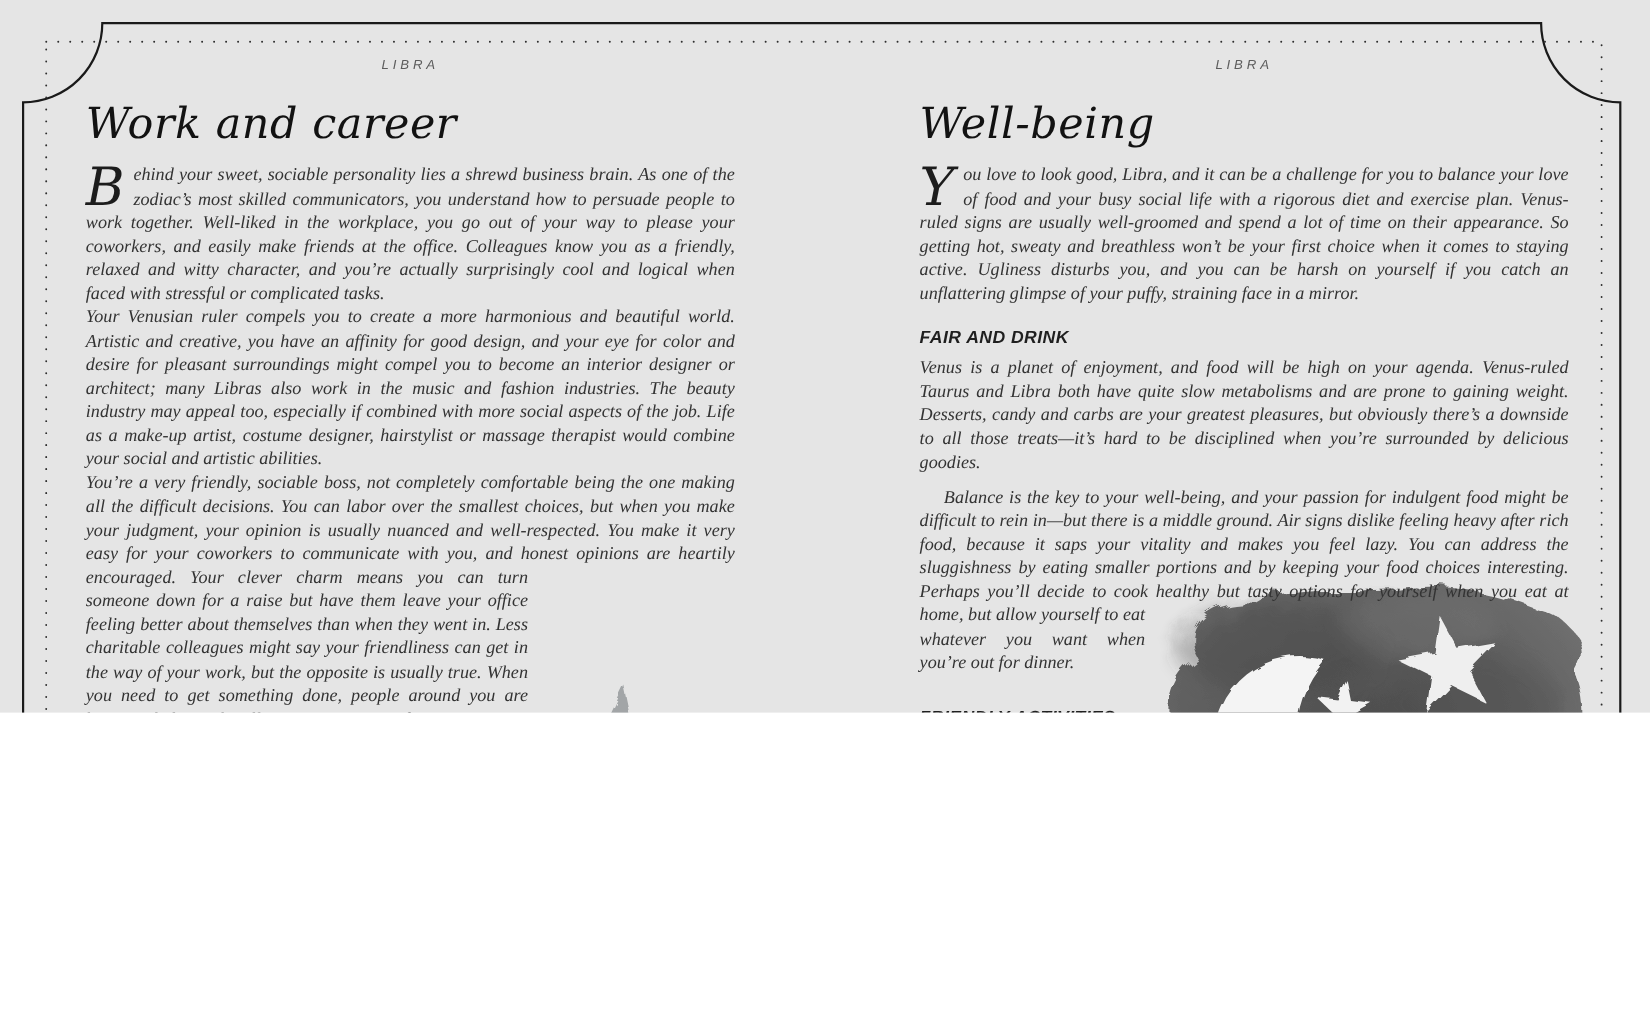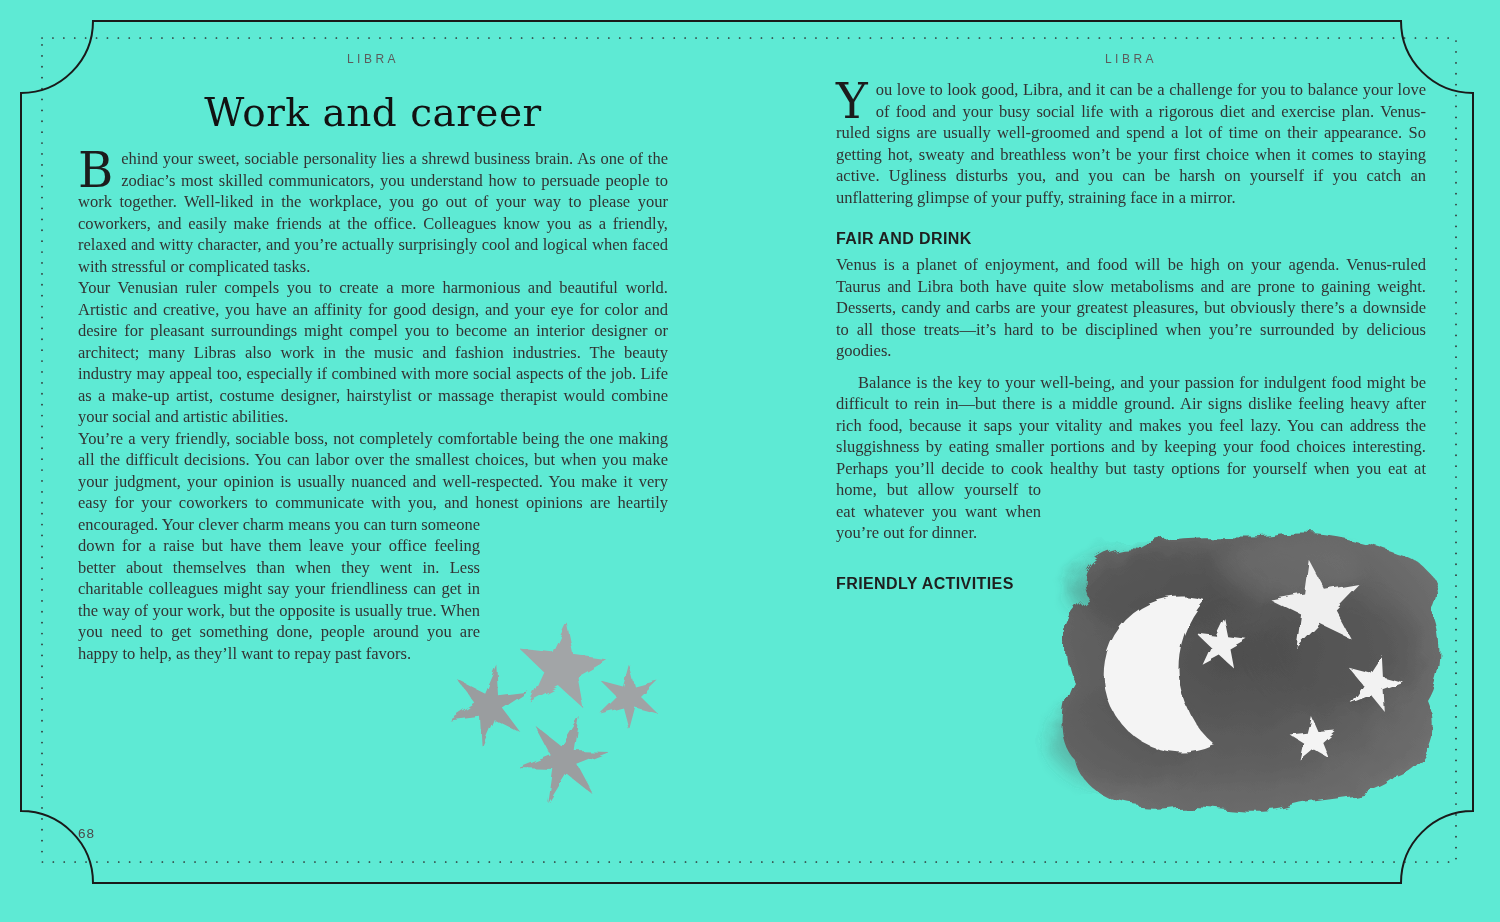--- a/index.html
+++ b/index.html
@@ -1,34 +1,34 @@
 <!DOCTYPE html>
 <html><head>
 <meta charset="utf-8">
 <style>
   * { margin:0; padding:0; box-sizing:border-box; }
   html,body { background:#ffffff; }
   .spread {
-    position:relative; width:1500px; height:922px; background:#5eead4;
-    font-family:"Liberation Serif", serif; overflow:hidden;
+    position:relative; width:1500px; height:648px; background:#e5e5e5;
+    font-family:"Liberation Serif", serif; overflow:hidden;font-style:italic;
   }
   svg.overlay {
     position:absolute; left:0; top:0; width:1500px; height:922px;
     pointer-events:none; z-index:0;
   }
   .page { position:absolute; top:0; width:590px; height:922px; z-index:1; }
   .page-left  { left:78px; }
   .page-right { left:836px; }
   .running-head {
     margin-top:52px; text-align:center;
     font-family:"Liberation Sans", sans-serif; font-size:12px;
     letter-spacing:3.5px; color:#5c5c5c;
   }
   h1.chapter-title {
-    margin-top:24px; text-align:center;
+    margin-top:24px; text-align:left;
     font-family:"DejaVu Serif", serif; font-weight:400;
     font-size:39px; letter-spacing:0.5px; color:#121212;
   }
   p.body {
     font-size:16.5px; line-height:21.5px; text-align:justify;
     color:#333333; margin:0;
   }
   p.intro { margin-top:13px; }
   .dropcap {
     float:left; font-family:"DejaVu Serif", serif; font-size:48px;
@@ -132,20 +132,21 @@
       <div class="float-step-a fairboss-step-a"></div>
       <div class="float-step-b fairboss-step-b"></div>
       <p class="body">You’re a very friendly, sociable boss, not completely comfortable being the one making all the difficult decisions. You can labor over the smallest choices, but when you make your judgment, your opinion is usually nuanced and well-respected. You make it very easy for your coworkers to communicate with you, and honest opinions are heartily encouraged. Your clever charm means you can turn someone down for a raise but have them leave your office feeling better about themselves than when they went in. Less charitable colleagues might say your friendliness can get in the way of your work, but the opposite is usually true. When you need to get something done, people around you are happy to help, as they’ll want to repay past favors.</p>
     </div>
 
     <div class="page-number">68</div>
   </div>
 
   <div class="page page-right">
     <div class="running-head">LIBRA</div>
+    <h1 class="chapter-title">Well-being</h1>
 
     <p class="body intro"><span class="dropcap">Y</span><span>ou love to look good, Libra, and it can be a challenge for you to balance your love of food and your busy social life with a rigorous diet and exercise plan. Venus-ruled signs are usually well-groomed and spend a lot of time on their appearance. So getting hot, sweaty and breathless won’t be your first choice when it comes to staying active. Ugliness disturbs you, and you can be harsh on yourself if you catch an unflattering glimpse of your puffy, straining face in a mirror.</span></p>
 
     <h2 class="section-heading">FAIR AND DRINK</h2>
     <p class="body">Venus is a planet of enjoyment, and food will be high on your agenda. Venus-ruled Taurus and Libra both have quite slow metabolisms and are prone to gaining weight. Desserts, candy and carbs are your greatest pleasures, but obviously there’s a downside to all those treats—it’s hard to be disciplined when you’re surrounded by delicious goodies.</p>
 
     <div class="wrap-flow">
       <div class="float-step-a balance-step-a"></div>
       <div class="float-step-b balance-step-b"></div>
       <p class="body indented" style="margin-top:10px">Balance is the key to your well-being, and your passion for indulgent food might be difficult to rein in—but there is a middle ground. Air signs dislike feeling heavy after rich food, because it saps your vitality and makes you feel lazy. You can address the sluggishness by eating smaller portions and by keeping your food choices interesting. Perhaps you’ll decide to cook healthy but tasty options for yourself when you eat at home, but allow yourself to eat whatever you want when you’re out for dinner.</p>

